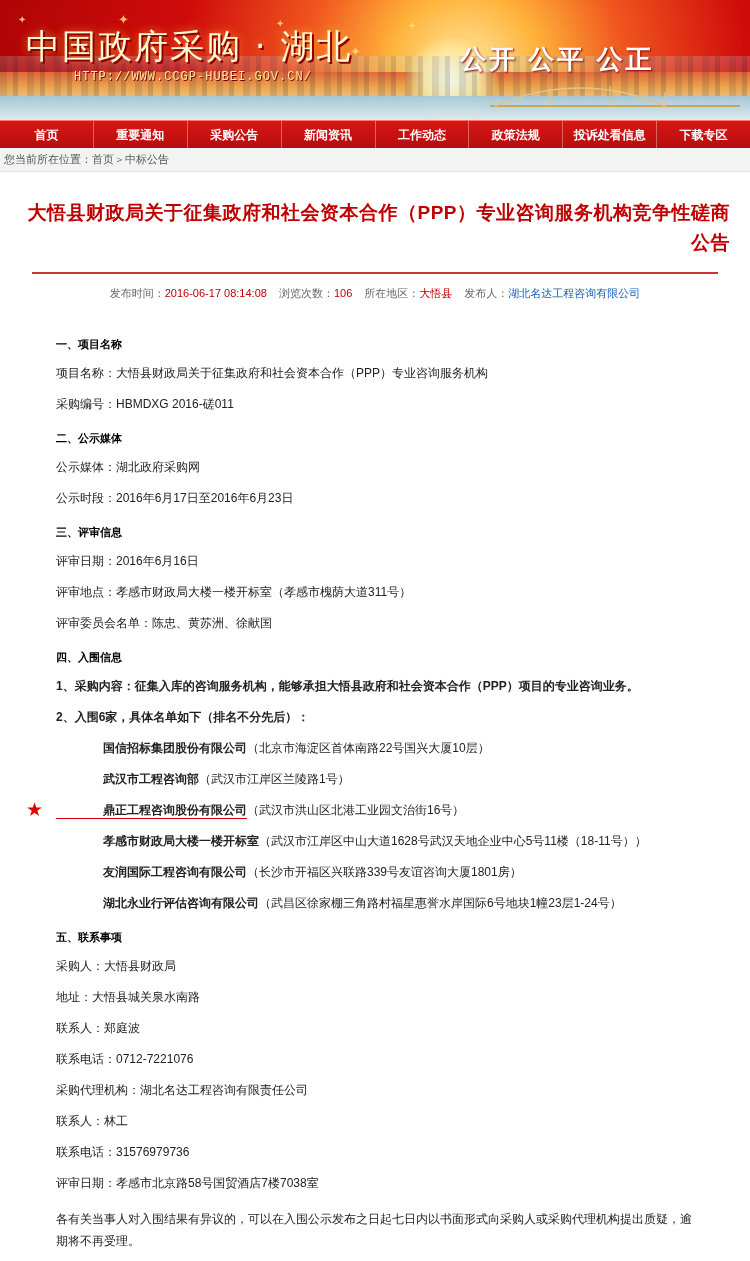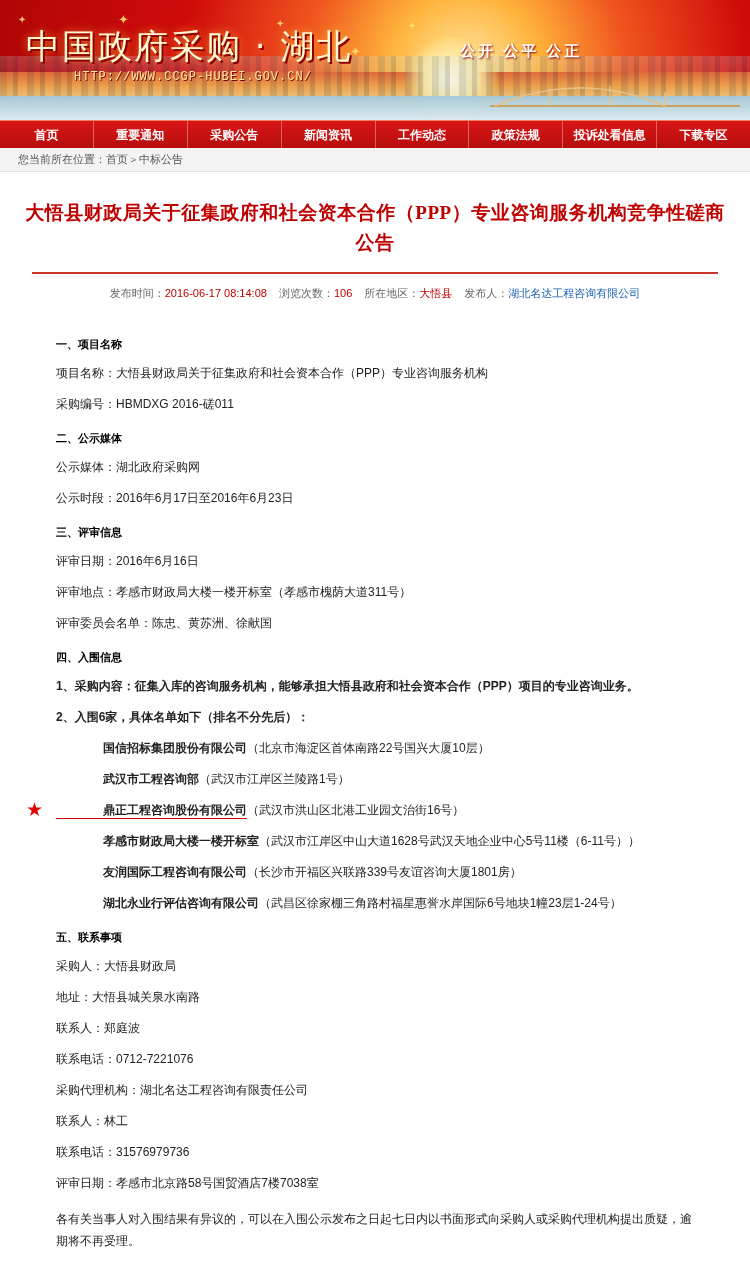--- a/index.html
+++ b/index.html
@@ -73,21 +73,21 @@
   .banner-url {
     position: absolute; left: 30px; top: 70px;
     font-family: Liberation Mono, monospace;
     font-size: 12px; letter-spacing: 1px;
     color: #ffe9a0;
     text-shadow: 1px 1px 0 #7d0000;
     margin-left: 44px;
   }
   .banner-slogan {
     position: absolute; left: 460px; top: 42px;
-    font-size: 15px; font-weight: bold; color: #ffffff;
+    font-size: 26px; font-weight: bold; color: #ffffff;
     text-shadow: 1px 1px 2px #8d0000;
     letter-spacing: 3px;
   }
   .banner-star {
     position: absolute;
     color: #ffe27a;
     font-size: 10px;
     opacity: .85;
   }
 
@@ -112,37 +112,36 @@
   .nav-item:last-child { border-right: none; }
 
   
   .crumb-wrap {
     width: 750px; height: 24px;
     background: #f3f3f3;
     border-bottom: 1px solid #e2e2e2;
     display: flex; align-items: center;
   }
   .crumb {
-    font-size: 11px; color: #555; padding-left: 18px;
+    font-size: 11px; color: #555; padding-left: 4px;
   }
 
   
   .content {
     width: 750px;
     padding: 0 14px 24px 14px;
   }
   .doc-title {
-    text-align: center;
+    text-align: right;
     color: #c00000;
     font-size: 19px;
     font-weight: bold;
     line-height: 30px;
     padding: 26px 6px 14px 6px;
     letter-spacing: .5px;
-    font-family: Liberation Serif, serif;
   }
   .meta-bar {
     border-top: 2px solid #c9342b;
     margin: 0 18px;
     padding: 12px 0 10px 0;
     text-align: center;
     font-size: 11px;
     color: #666;
   }
   .meta-bar .sep { display: inline-block; width: 12px; }
@@ -266,21 +265,21 @@
       <p class="para firm-line">
         <span class="firm-name">国信招标集团股份有限公司</span><span class="firm-addr">（北京市海淀区首体南路22号国兴大厦10层）</span>
       </p>
       <p class="para firm-line">
         <span class="firm-name">武汉市工程咨询部</span><span class="firm-addr">（武汉市江岸区兰陵路1号）</span>
       </p>
       <p class="para firm-line starred">
         <span class="star-mark">★</span><span class="firm-name underline-red">鼎正工程咨询股份有限公司</span><span class="firm-addr">（武汉市洪山区北港工业园文治街16号）</span>
       </p>
       <p class="para firm-line">
-        <span class="firm-name">孝感市财政局大楼一楼开标室</span><span class="firm-addr">（武汉市江岸区中山大道1628号武汉天地企业中心5号11楼（6-11号））</span>
+        <span class="firm-name">孝感市财政局大楼一楼开标室</span><span class="firm-addr">（武汉市江岸区中山大道1628号武汉天地企业中心5号11楼（18-11号））</span>
       </p>
       <p class="para firm-line">
         <span class="firm-name">友润国际工程咨询有限公司</span><span class="firm-addr">（长沙市开福区兴联路339号友谊咨询大厦1801房）</span>
       </p>
       <p class="para firm-line">
         <span class="firm-name">湖北永业行评估咨询有限公司</span><span class="firm-addr">（武昌区徐家棚三角路村福星惠誉水岸国际6号地块1幢23层1-24号）</span>
       </p>
 
       <h3 class="sec">五、联系事项</h3>
       <p class="para">采购人：大悟县财政局</p>

